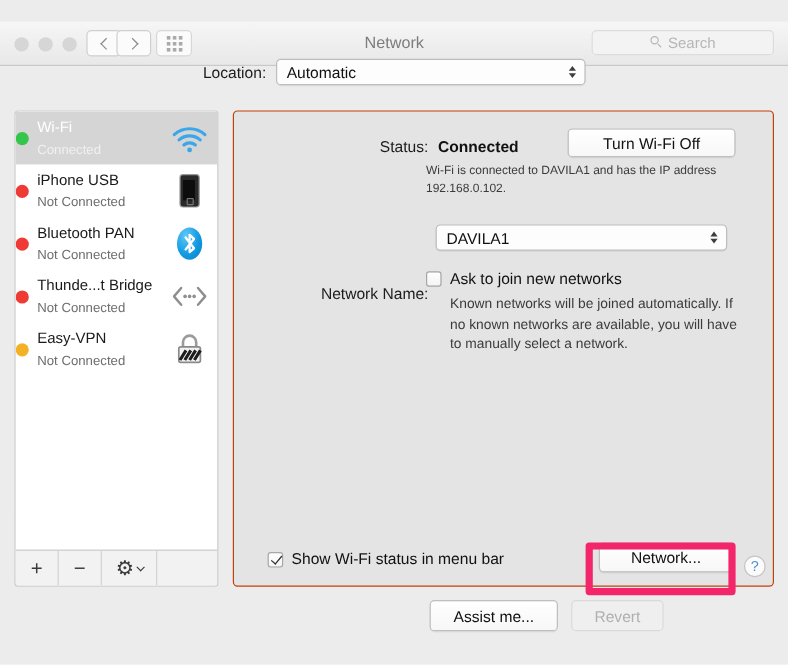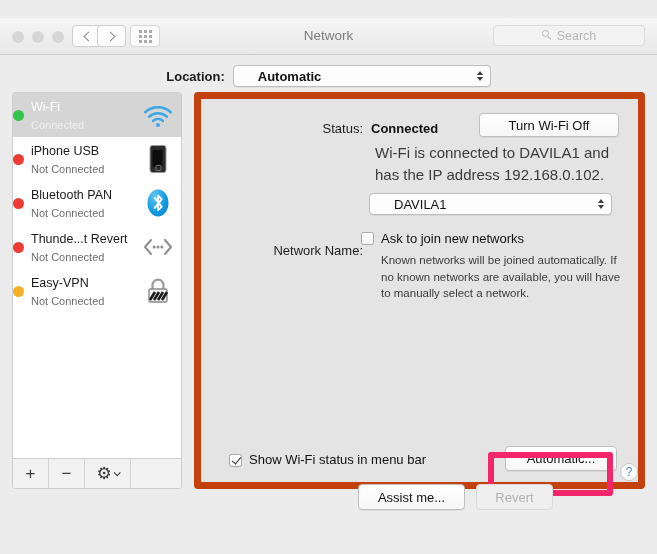--- a/index.html
+++ b/index.html
@@ -121,47 +121,46 @@
     transform-origin: left center;
   }
   #search-placeholder {
     font-size: 12.5px;
     color: #b6b6b6;
   }
 
   
   #location-row {
     position: absolute;
-    left: 0; top: 64px;
+    left: 0; top: 48px;
     width: 657px;
     height: 24px;
     display: flex;
     align-items: center;
     justify-content: center;
-    font-weight: bold;
   }
   #location-label {
     font-size: 13px;
     color: #1c1c1c;
     margin-right: 8px;
   }
   .popup {
     position: relative;
     background: #fdfdfd;
     border: 1px solid #bdbdbd;
     border-radius: 4px;
     height: 22px;
     display: flex;
     align-items: center;
     box-shadow: 0 1px 0 rgba(0,0,0,0.05);
   }
   .popup .popup-value {
     font-size: 13px;
     color: #111;
-    padding-left: 24px;
+    padding-left: 8px;
   }
   .popup .steppers {
     position: absolute;
     right: 7px; top: 50%;
     transform: translateY(-50%);
     display: flex;
     flex-direction: column;
     align-items: center;
     gap: 2px;
   }
@@ -320,21 +319,21 @@
   }
   #tb-filler { flex: 1 1 auto; }
 
   
   #content {
     position: absolute;
     left: 194px; top: 92px;
     width: 451px;
     height: 397px;
     background: #e4e4e4;
-    border: 7px solid #c2410c;
+    border: 1px solid #c2410c;
     border-radius: 4px;
   }
 
   .label-right {
     position: absolute;
     text-align: right;
     font-size: 13px;
     color: #1c1c1c;
   }
 
@@ -366,23 +365,23 @@
   }
 
   #turn-wifi-off {
     position: absolute;
     left: 278px; top: 14px;
     width: 140px; height: 24px;
   }
 
   #status-desc {
     position: absolute;
-    left: 174px; top: 43px;
+    left: 160px; top: 43px;
     width: 250px;
-    font-size: 15px;
+    font-size: 10px;
     line-height: 1.45;
     color: #3b3b3b;
   }
 
   #netname-label { left: 36px; top: 99px; width: 126px; margin-top: 45px; }
   #netname-popup {
     position: absolute;
     left: 168px; top: 94px;
     width: 243px;
   }
@@ -464,21 +463,21 @@
     left: 488px; top: 452px;
     width: 125px; height: 44px;
     border: 6px solid #f3256b;
     border-radius: 3px;
     pointer-events: none;
   }
 
   
   #footer {
     position: absolute;
-    left: 0; top: 484px;
+    left: 0; top: 500px;
     width: 657px;
     height: 30px;
   }
   #assist-btn {
     position: absolute;
     left: 358px; top: 0;
     width: 107px; height: 26px;
   }
   #revert-btn {
     position: absolute;
@@ -585,21 +584,21 @@
             <svg viewBox="0 0 21 27" style="position:absolute;left:0;top:0;width:100%;height:100%">
               <path d="M7.2 8.4 L14.2 17.4 L10.5 20.6 L10.5 6.2 L14.2 9.6 L7.2 18.4" fill="none" stroke="#ffffff" stroke-width="1.9" stroke-linecap="round" stroke-linejoin="round"></path>
             </svg>
           </span>
         </span>
       </div>
 
       <div class="iface">
         <span class="dot" style="background:#ef3b35"></span>
         <span class="iface-text">
-          <span class="iface-name">Thunde...t Revert</span><br>
+          <span class="iface-name">Thunde...t Bridge</span><br>
           <span class="iface-status">Not Connected</span>
         </span>
         <span class="iface-icon">
           <svg class="tb-glyph" viewBox="0 0 32 18">
             <path d="M9 2 L3 9 L9 16" fill="none" stroke="#8e8e8e" stroke-width="2" stroke-linecap="round" stroke-linejoin="round"></path>
             <path d="M23 2 L29 9 L23 16" fill="none" stroke="#8e8e8e" stroke-width="2" stroke-linecap="round" stroke-linejoin="round"></path>
             <circle cx="12.2" cy="9" r="1.5" fill="#8e8e8e"></circle>
             <circle cx="16" cy="9" r="1.5" fill="#8e8e8e"></circle>
             <circle cx="19.8" cy="9" r="1.5" fill="#8e8e8e"></circle>
           </svg>
@@ -658,21 +657,21 @@
     <div id="ask-join-row">
       <span class="checkbox"></span>
       <span id="ask-join-label">Ask to join new networks</span>
     </div>
 
     <div id="show-status-row">
       <span class="checkbox checked"></span>
       <span id="show-status-label">Show Wi-Fi status in menu bar</span>
     </div>
 
-    <div class="btn" id="advanced-btn">Automatic...</div>
+    <div class="btn" id="advanced-btn">Network...</div>
   </div>
 
   <div id="help-btn">?</div>
 
   <div id="advanced-highlight"></div>
 
   <div id="footer">
     <div class="btn" id="assist-btn">Assist me...</div>
     <div class="btn disabled" id="revert-btn">Revert</div>
   </div>

